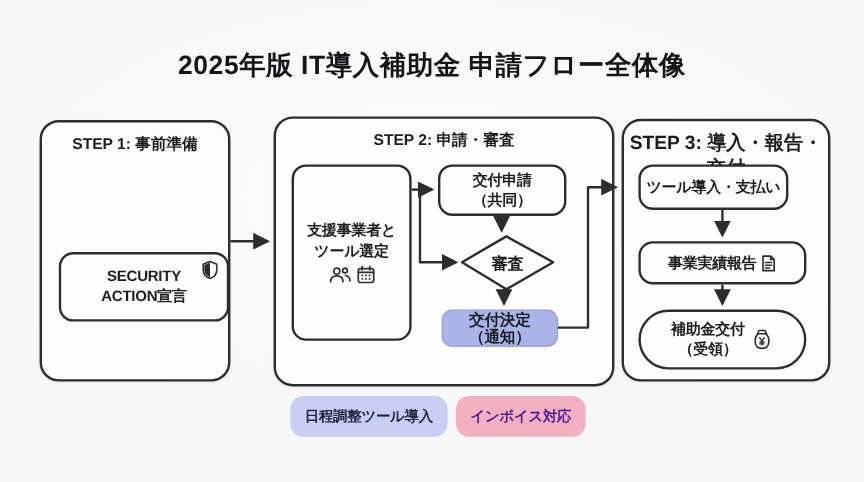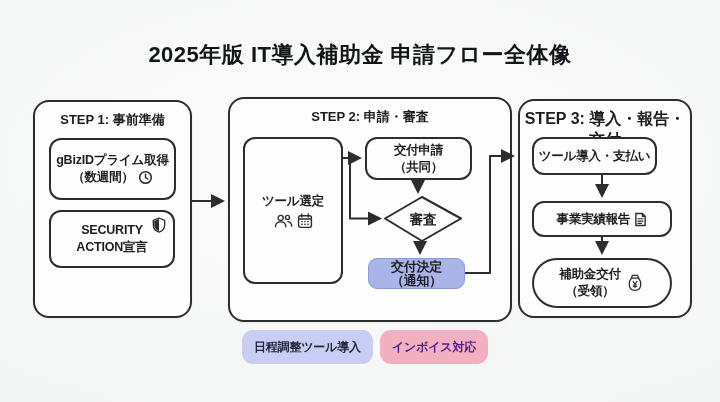--- a/index.html
+++ b/index.html
@@ -68,43 +68,34 @@
 </head>
 <body>
 
 <div class="canvas">
 
   <div class="title">2025年版 IT導入補助金 申請フロー全体像</div>
 
   <section class="step" style="left:33px;top:100px;width:159px;height:218px;">
     <div class="step-label" style="top:9px;">STEP 1: 事前準備</div>
   </section>
-  <div class="node" style="left:49px;top:138px;width:127px;height:62px;">
-    <div>gBizIDプライム取得</div>
-    <div class="row">
-      <span>（数週間）</span>
-      <svg class="icon" width="15" height="15" viewBox="0 0 16 16">
-        <circle cx="8" cy="8" r="6.2" fill="none" stroke="#2d2d30" stroke-width="1.5"></circle>
-        <path d="M8 4.6 V8 L10.4 9.6" fill="none" stroke="#2d2d30" stroke-width="1.5" stroke-linecap="round"></path>
-      </svg>
-    </div>
-  </div>
-  <div class="node" style="left:49px;top:210px;width:126px;height:58px;">
+  <div class="node" style="left:49px;top:210px;width:142px;height:58px;">
     <div>SECURITY</div>
     <div>ACTION宣言</div>
     <svg class="shield-corner" width="14" height="16" viewBox="0 0 16 18">
       <path d="M8 1 L14.5 3.6 V8.6 C14.5 13.1 11.7 15.9 8 17.2 C4.3 15.9 1.5 13.1 1.5 8.6 V3.6 Z" fill="none" stroke="#2d2d30" stroke-width="1.5" stroke-linejoin="round"></path>
       <path d="M8 2.2 L2.6 4.3 V8.6 C2.6 12.4 4.9 14.9 8 16 Z" fill="#2d2d30"></path>
     </svg>
   </div>
 
   <section class="step" style="left:228px;top:97px;width:284px;height:225px;">
     <div class="step-label" style="top:9px;">STEP 2: 申請・審査</div>
   </section>
   <div class="node" style="left:243px;top:137px;width:100px;height:147px;">
+    <div>支援事業者と</div>
     <div>ツール選定</div>
     <div class="row" style="margin-top:3px;">
       <svg class="icon" width="19" height="14" viewBox="0 0 20 14">
         <circle cx="7" cy="3.8" r="2.7" fill="none" stroke="#2d2d30" stroke-width="1.4"></circle>
         <circle cx="14.2" cy="3.2" r="2.1" fill="none" stroke="#2d2d30" stroke-width="1.4"></circle>
         <path d="M1.6 13 C1.6 9.6 4 7.9 7 7.9 C10 7.9 12.4 9.6 12.4 13" fill="none" stroke="#2d2d30" stroke-width="1.4" stroke-linecap="round"></path>
         <path d="M14.6 7.6 C17 8 18.6 9.8 18.6 12.4" fill="none" stroke="#2d2d30" stroke-width="1.4" stroke-linecap="round"></path>
       </svg>
       <svg class="icon" width="16" height="16" viewBox="0 0 16 16">
         <rect x="1.6" y="2.8" width="12.8" height="11.6" rx="1.8" fill="none" stroke="#2d2d30" stroke-width="1.4"></rect>

